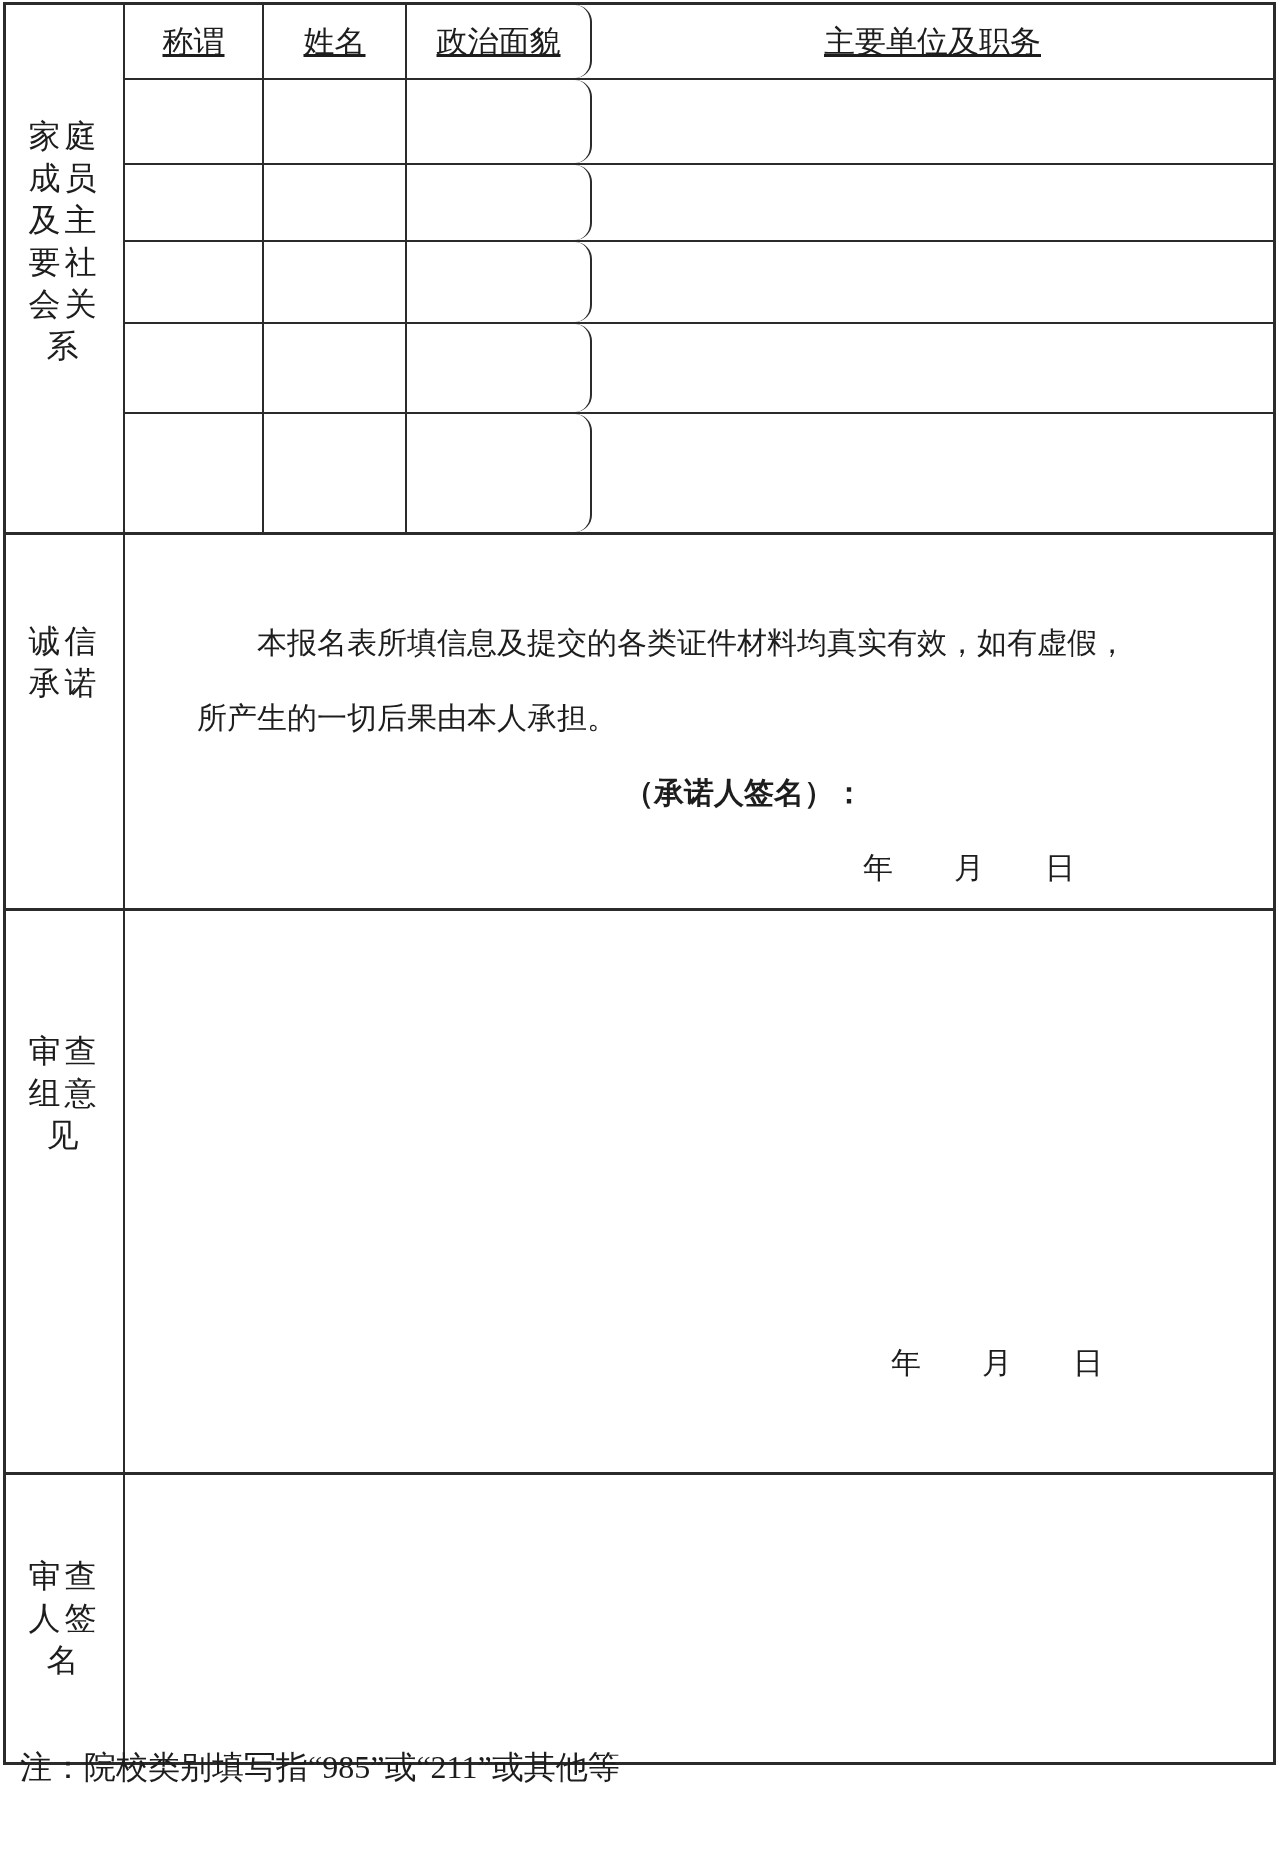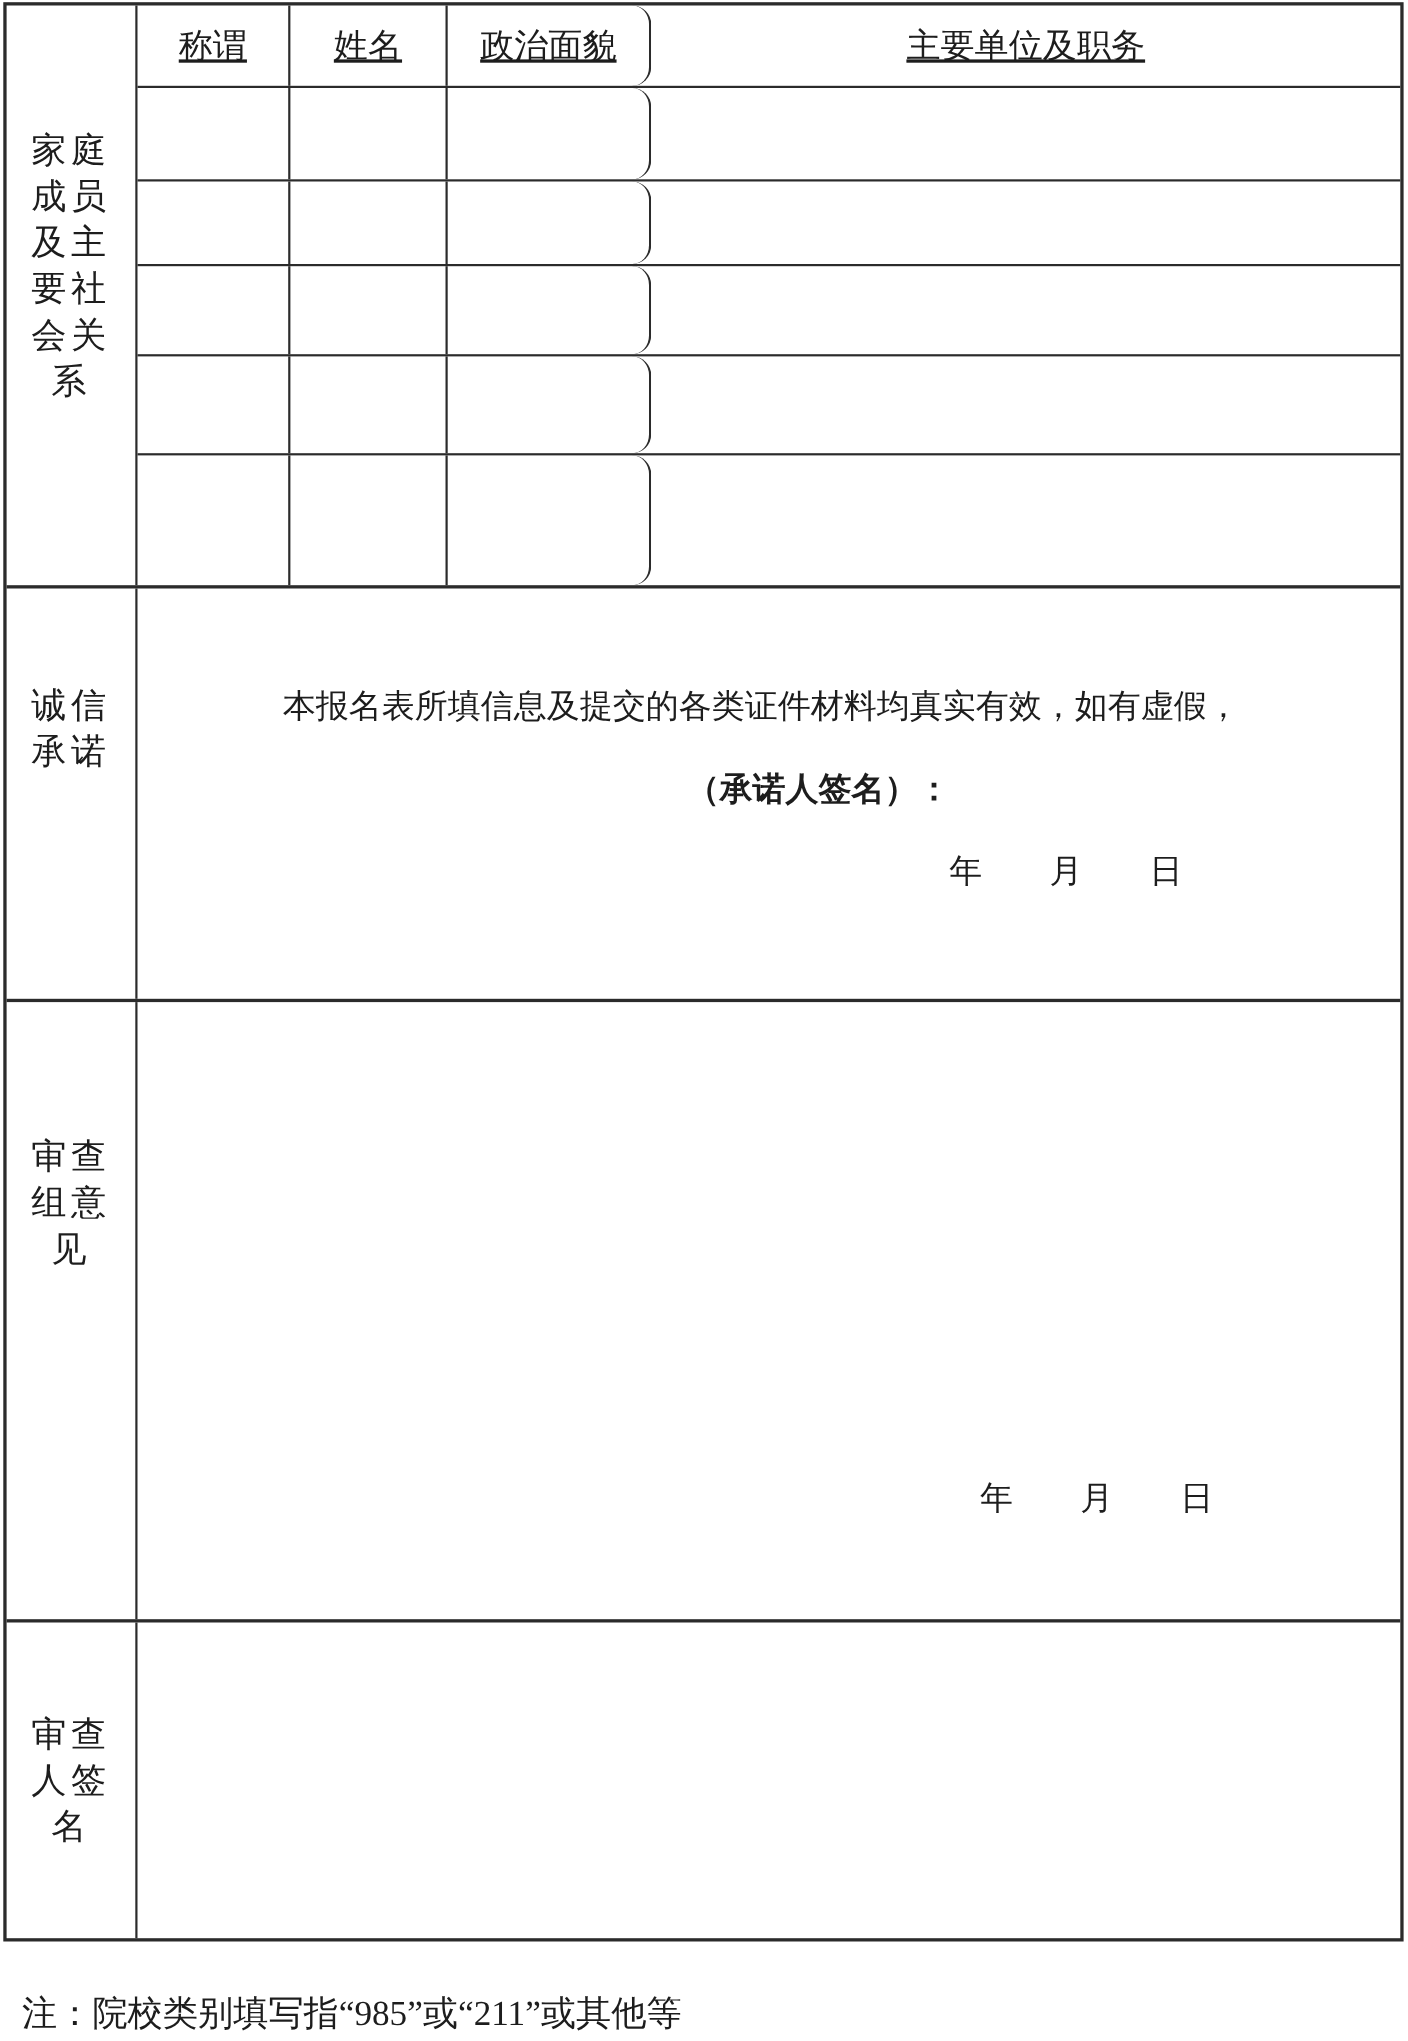--- a/index.html
+++ b/index.html
@@ -66,21 +66,21 @@
   }
   .date-line.pledge-date { padding-right:198px; }
   .review-content {
     flex:1; display:flex; flex-direction:column; justify-content:flex-end;
     font-size:30px;
   }
   .date-line.review-date { height:75px; line-height:75px; padding-right:170px; margin-bottom:72px; }
   .signer-content { flex:1; }
 
   .footnote {
-    position:absolute; left:20px; top:1810px;
+    position:absolute; left:20px; top:1747px;
     font-size:32px; line-height:40px; white-space:nowrap;
   }
 </style>
 </head>
 <body>
 
 <div class="form-table">
 
   <div class="section sec-family">
     <div class="label-cell pad-family">
@@ -131,20 +131,21 @@
     </div>
   </div>
 
   <div class="section sec-pledge">
     <div class="label-cell pad-pledge">
       <span class="label-line">诚信</span>
       <span class="label-line">承诺</span>
     </div>
     <div class="pledge-content">
       <div class="pledge-line stmt1">本报名表所填信息及提交的各类证件材料均真实有效，如有虚假，</div>
+      <div class="pledge-line stmt2">所产生的一切后果由本人承担。</div>
       <div class="pledge-line sig-prompt">（承诺人签名）：</div>
       <div class="pledge-line date-line pledge-date">
         <span>年</span>
         <span>月</span>
         <span>日</span>
       </div>
     </div>
   </div>
 
   <div class="section sec-review">

